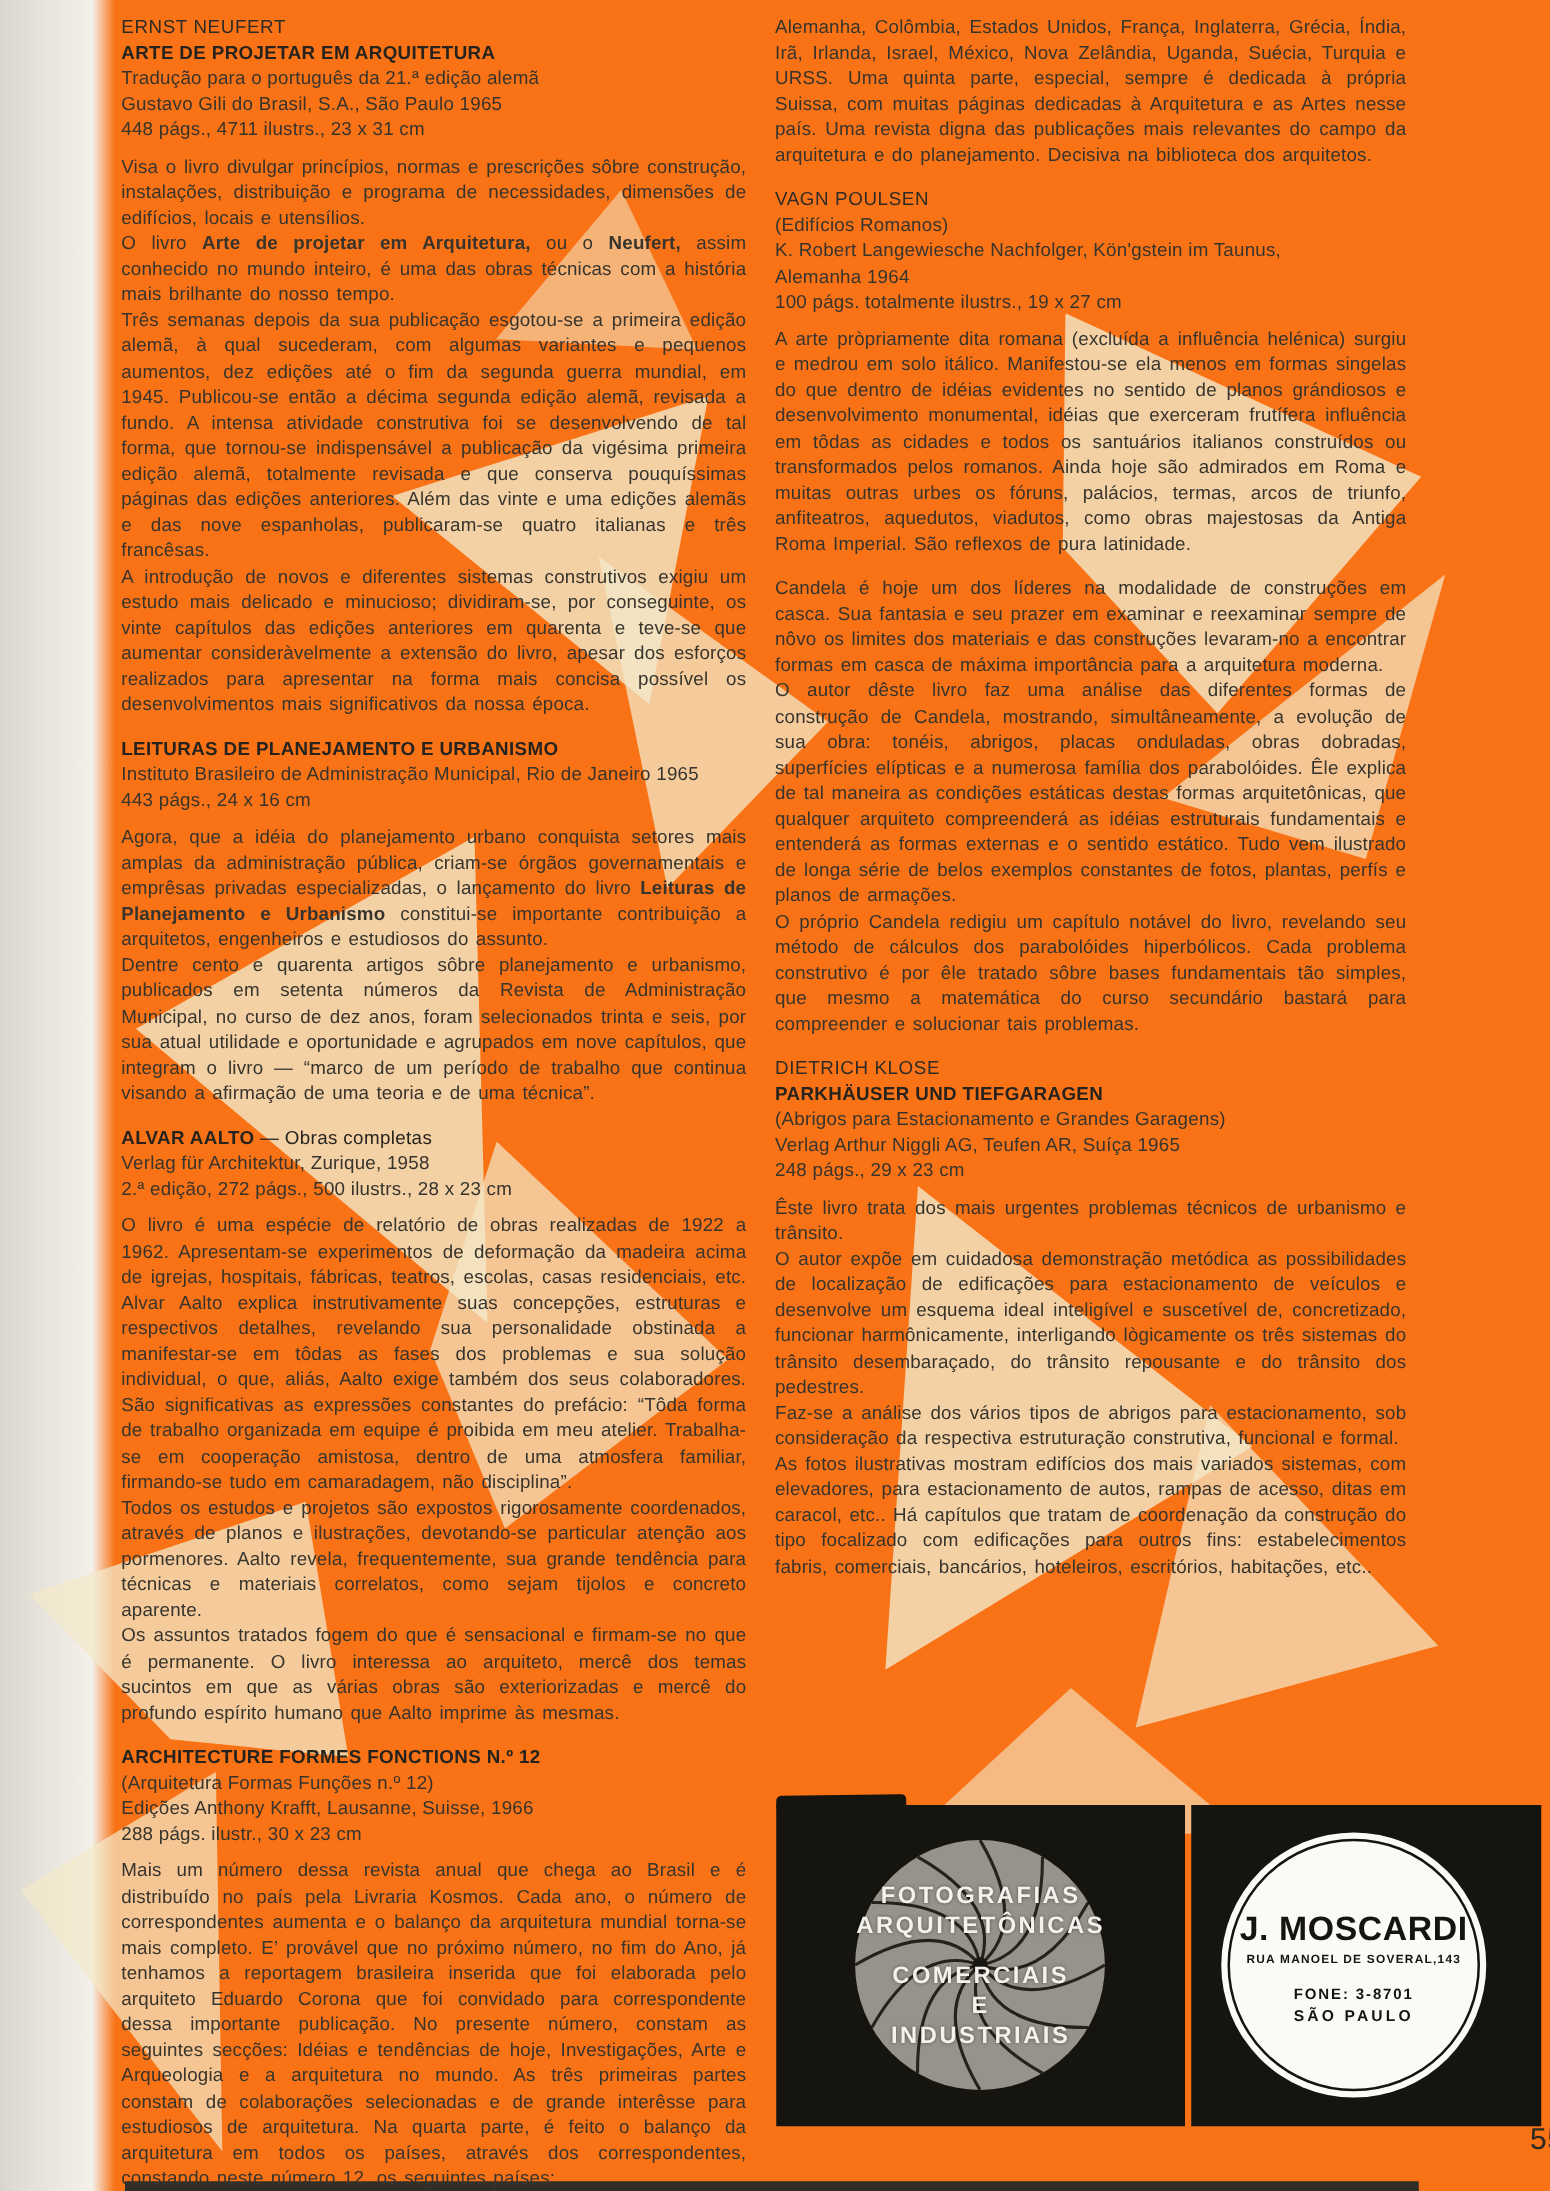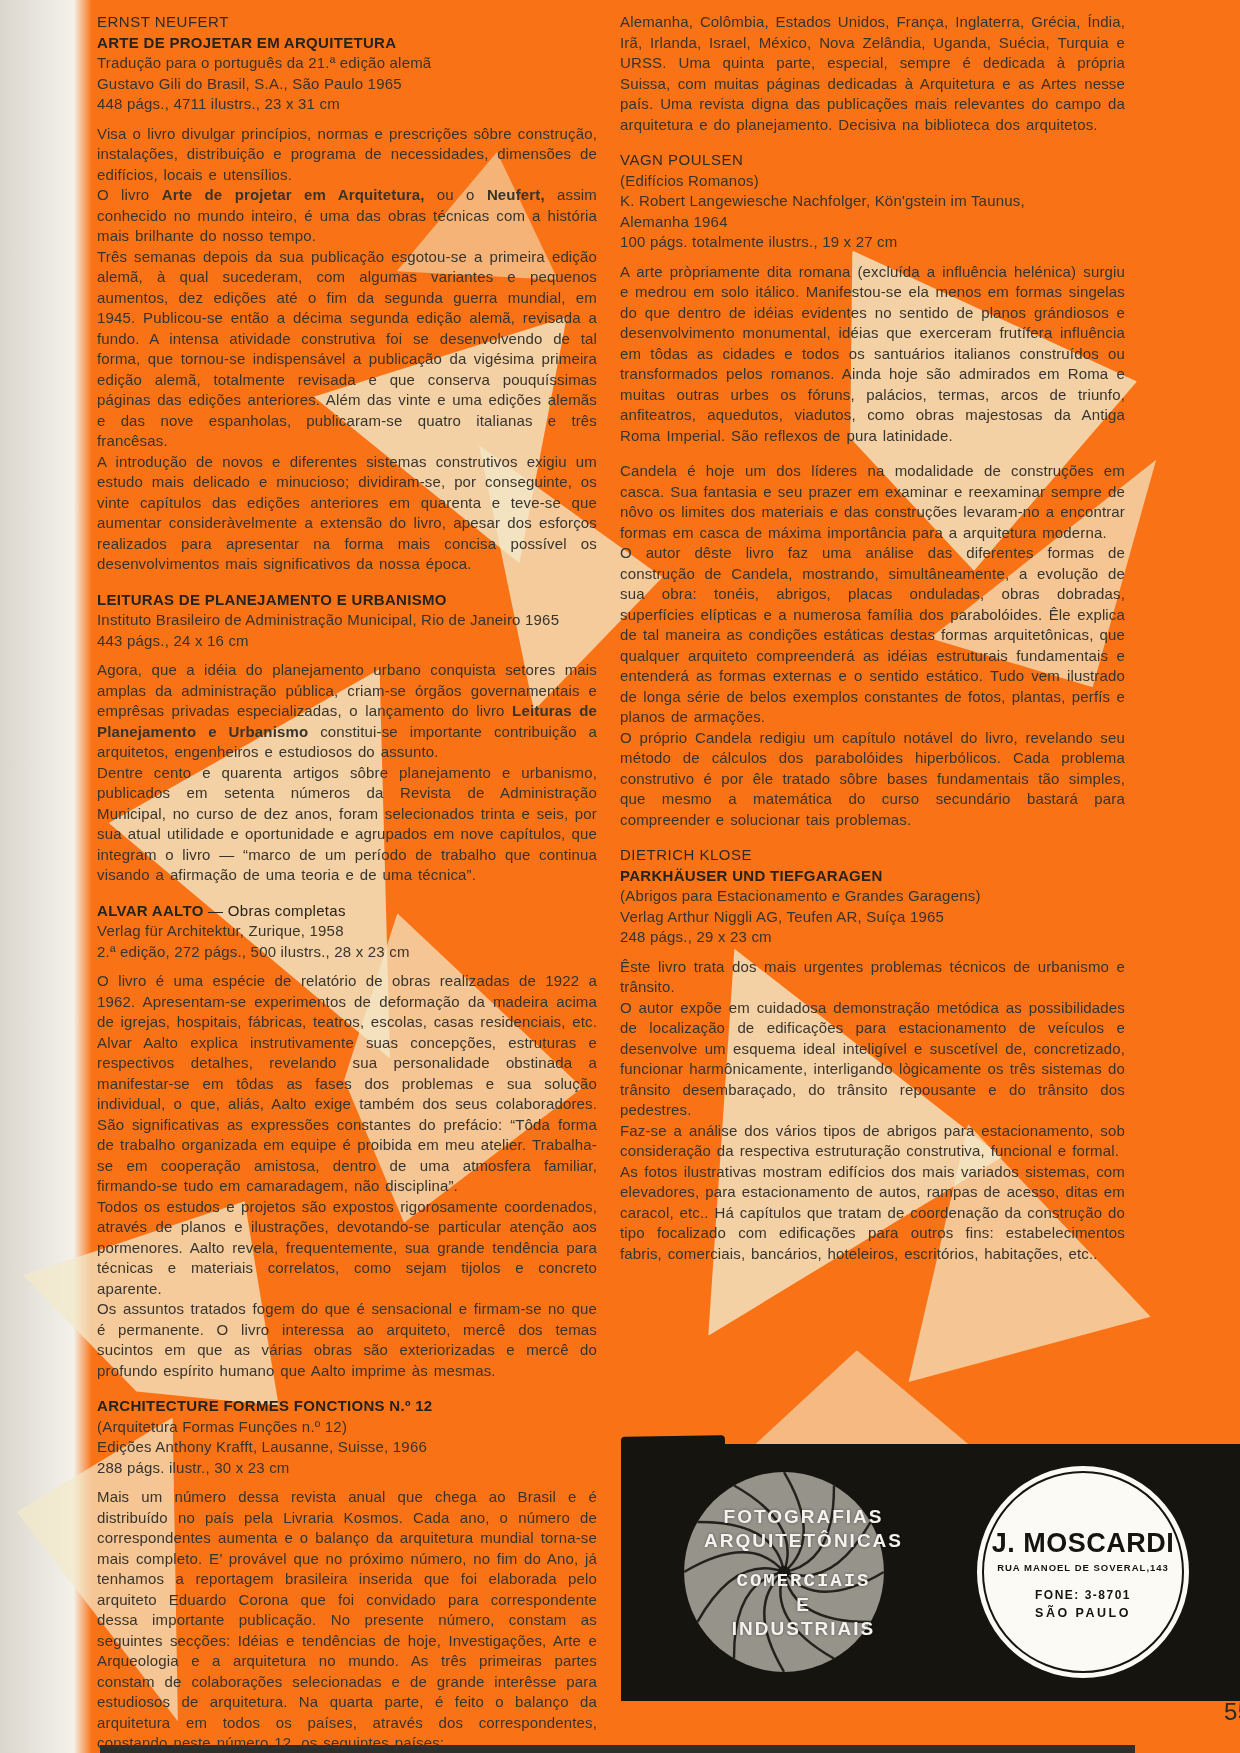--- a/index.html
+++ b/index.html
@@ -24,32 +24,32 @@
   .col-right{left:620px;width:505px;}
   .entry{margin-bottom:15px;}
   .head{margin-bottom:9px;}
   .author{letter-spacing:.5px;color:#2e2b26;}
   .title{font-weight:700;letter-spacing:.3px;color:#26231e;}
   .title .reg{font-weight:400;}
   .meta{letter-spacing:.2px;}
   p.para{margin:0;text-align:justify;letter-spacing:.15px;word-spacing:1.5px;}
   p.para .b{font-weight:700;}
   
-  .ad{position:absolute;background:#16140e;z-index:3;padding-left:38px;}
+  .ad{position:absolute;background:#16140e;z-index:3;}
   .ad-photo{left:621px;top:1444px;width:327px;height:257px;}
   .ad-smudge{position:absolute;left:621px;top:1436px;width:104px;height:13px;background:#16140e;border-radius:4px;transform:rotate(-.8deg);z-index:3;}
   .iris{position:absolute;left:60px;top:25px;width:206px;height:206px;}
   .photo-text{
     position:absolute;left:0;top:0;width:100%;height:100%;
     display:flex;flex-direction:column;justify-content:center;align-items:center;
     color:#f4f2ec;font-weight:700;font-size:19px;line-height:24px;letter-spacing:2px;
     text-shadow:0 0 3px rgba(0,0,0,.45);
   }
-  .pt-gap{margin-top:16px;font-family:Liberation Mono, monospace;}
-  .ad-moscardi{left:953px;top:1444px;width:260px;height:257px;}
+  .pt-gap{margin-top:16px;}
+  .ad-moscardi{left:953px;top:1444px;width:280px;height:257px;}
   .mos-circle{
     position:absolute;left:24px;top:22px;width:212px;height:212px;border-radius:50%;
     background:#fbfaf5;color:#16140e;text-align:center;
   }
   .mos-circle:after{
     content:"";position:absolute;inset:5px;border:2px solid #16140e;border-radius:50%;
   }
   .mos-name{margin-top:62px;font-weight:700;font-size:27px;letter-spacing:.5px;}
   .mos-addr{margin-top:3px;font-weight:700;font-size:9.5px;letter-spacing:1px;}
   .mos-phone{margin-top:15px;font-weight:700;font-size:12px;letter-spacing:1.5px;}

